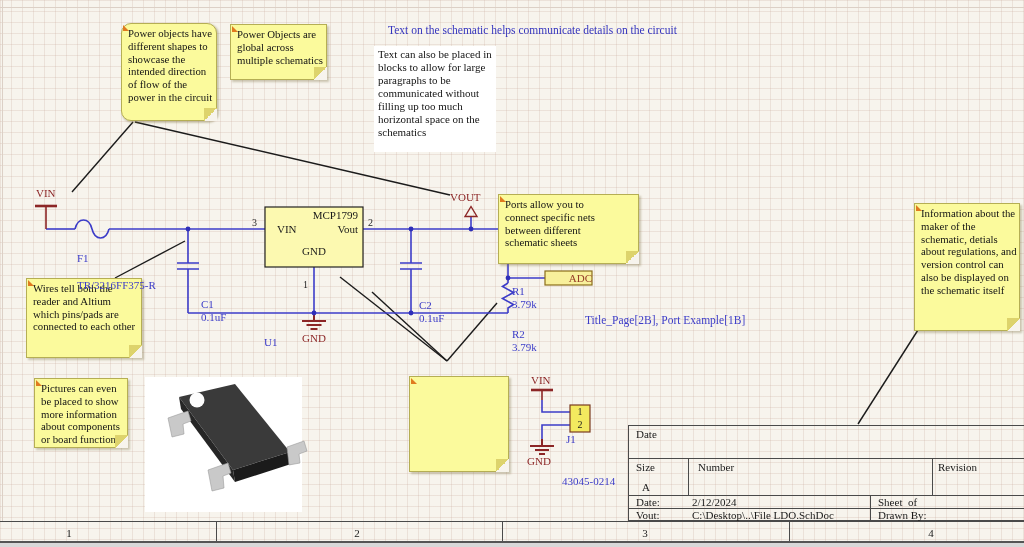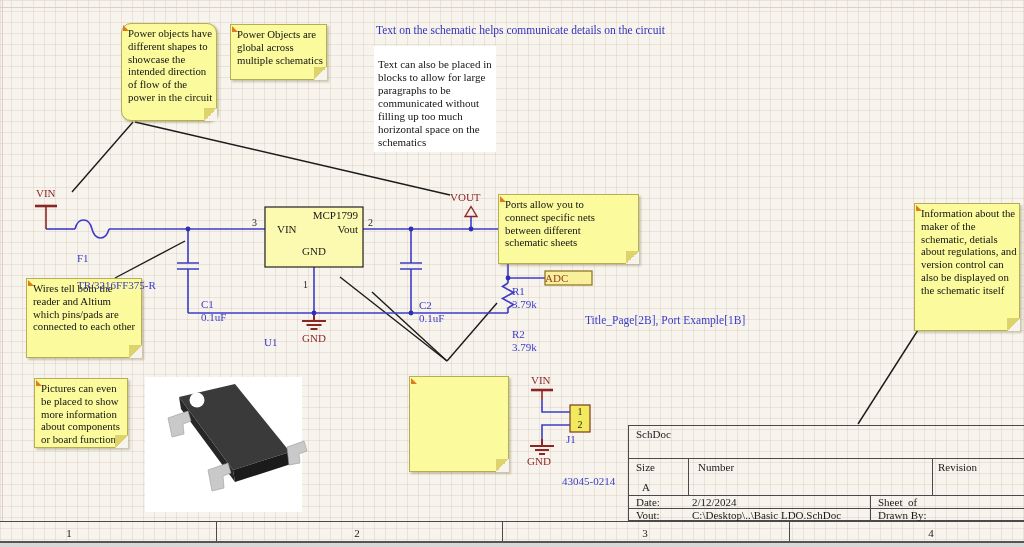--- a/index.html
+++ b/index.html
@@ -27,24 +27,24 @@
   .note-fold{
     position:absolute;right:-1px;bottom:-1px;width:13px;height:13px;
     background:linear-gradient(135deg,#DDD36C 50%,#F7F4ED 50%);
   }
   .note-marker{
     position:absolute;left:1px;top:1px;width:0;height:0;
     border-bottom:6px solid #E07A1E;border-right:6px solid transparent;
   }
   .textblock{
     position:absolute;left:374px;top:46px;width:122px;height:106px;
-    background:#FFFFFF;font-size:11px;line-height:13px;padding:12px 4px;
+    background:#FFFFFF;font-size:11px;line-height:13px;padding:2px 4px;
     box-sizing:border-box;color:#141414;
   }
-  .heading{position:absolute;left:376px;top:24px;font-size:11.5px;color:#3434BE;white-space:nowrap;}
+  .heading{position:absolute;left:376px;top:24px;font-size:11.5px;color:#3434BE;white-space:nowrap;padding-left:12px;}
   .tb-line{position:absolute;background:#4A4A4A;}
   .tb-label{position:absolute;font-size:11px;line-height:12px;white-space:pre;color:#1a1a1a;}
   .zone-num{position:absolute;top:527px;width:20px;text-align:center;font-size:11px;color:#1a1a1a;}
   .edge{position:absolute;background:#DCD0C6;}
 </style>
 </head>
 <body>
 
 <div id="sheet">
 
@@ -173,51 +173,51 @@
   <div class="lbl" style="left:265px;top:245px;width:98px;text-align:center;">GND</div>
   <div class="lbl blue" style="left:264px;top:293px;">U1</div>
   <div class="lbl red" style="left:297px;top:332px;width:34px;text-align:center;">GND</div>
   <div class="lbl blue" style="left:419px;top:256px;">C2</div>
   <div class="lbl blue" style="left:419px;top:269px;">0.1uF</div>
   <div class="lbl red" style="left:450px;top:191px;">VOUT</div>
   <div class="lbl blue" style="left:512px;top:242px;">R1</div>
   <div class="lbl blue" style="left:512px;top:255px;">3.79k</div>
   <div class="lbl blue" style="left:512px;top:285px;">R2</div>
   <div class="lbl blue" style="left:512px;top:298px;">3.79k</div>
-  <div class="lbl" style="left:545px;top:272px;width:47px;text-align:left;color:#963C28;">ADC</div>
+  <div class="lbl" style="left:545px;top:272px;width:47px;text-align:right;color:#963C28;">ADC</div>
   <div class="lbl blue" style="left:585px;top:271px;font-size:11.5px;text-align:right;">Title_Page[2B], Port Example[1B]</div>
 
   <div class="lbl red" style="left:531px;top:374px;">VIN</div>
   <div class="lbl blue" style="left:566px;top:390px;">J1</div>
   <div class="lbl pin" style="left:570px;top:406px;width:20px;text-align:center;">1</div>
   <div class="lbl pin" style="left:570px;top:419px;width:20px;text-align:center;">2</div>
   <div class="lbl blue" style="left:562px;top:432px;">43045-0214</div>
   <div class="lbl red" style="left:527px;top:455px;">GND</div>
 
   <div style="position:absolute;left:628px;top:425px;width:396px;height:96px;">
     <div class="tb-line" style="left:0;top:0;width:396px;height:1px;"></div>
     <div class="tb-line" style="left:0;top:0;width:1px;height:96px;"></div>
     <div class="tb-line" style="left:0;top:33px;width:396px;height:1px;"></div>
     <div class="tb-line" style="left:0;top:70px;width:396px;height:1px;"></div>
     <div class="tb-line" style="left:0;top:83px;width:396px;height:1px;"></div>
     <div class="tb-line" style="left:0;top:95px;width:396px;height:1px;"></div>
     <div class="tb-line" style="left:60px;top:33px;width:1px;height:37px;"></div>
     <div class="tb-line" style="left:304px;top:33px;width:1px;height:37px;"></div>
     <div class="tb-line" style="left:242px;top:70px;width:1px;height:26px;"></div>
 
-    <div class="tb-label" style="left:8px;top:3px;">SchDoc</div>
+    <div class="tb-label" style="left:8px;top:3px;">Date</div>
     <div class="tb-label" style="left:8px;top:36px;">Size</div>
     <div class="tb-label" style="left:70px;top:36px;">Number</div>
     <div class="tb-label" style="left:310px;top:36px;">Revision</div>
     <div class="tb-label" style="left:14px;top:56px;">A</div>
     <div class="tb-label" style="left:8px;top:71px;">Date:</div>
     <div class="tb-label" style="left:64px;top:71px;">2/12/2024</div>
     <div class="tb-label" style="left:250px;top:71px;">Sheet  of</div>
     <div class="tb-label" style="left:8px;top:84px;">Vout:</div>
-    <div class="tb-label" style="left:64px;top:84px;">C:\Desktop\..\Basic LDO.SchDoc</div>
+    <div class="tb-label" style="left:64px;top:84px;">C:\Desktop\..\File LDO.SchDoc</div>
     <div class="tb-label" style="left:250px;top:84px;">Drawn By:</div>
   </div>
 
   <div style="position:absolute;left:0;top:521px;width:1024px;height:22px;border-top:1px solid #4A4A4A;border-bottom:2px solid #555555;box-sizing:border-box;">
     <div class="tb-line" style="left:216px;top:0;width:1px;height:19px;"></div>
     <div class="tb-line" style="left:502px;top:0;width:1px;height:19px;"></div>
     <div class="tb-line" style="left:789px;top:0;width:1px;height:19px;"></div>
   </div>
   <div class="zone-num" style="left:59px;">1</div>
   <div class="zone-num" style="left:347px;">2</div>

